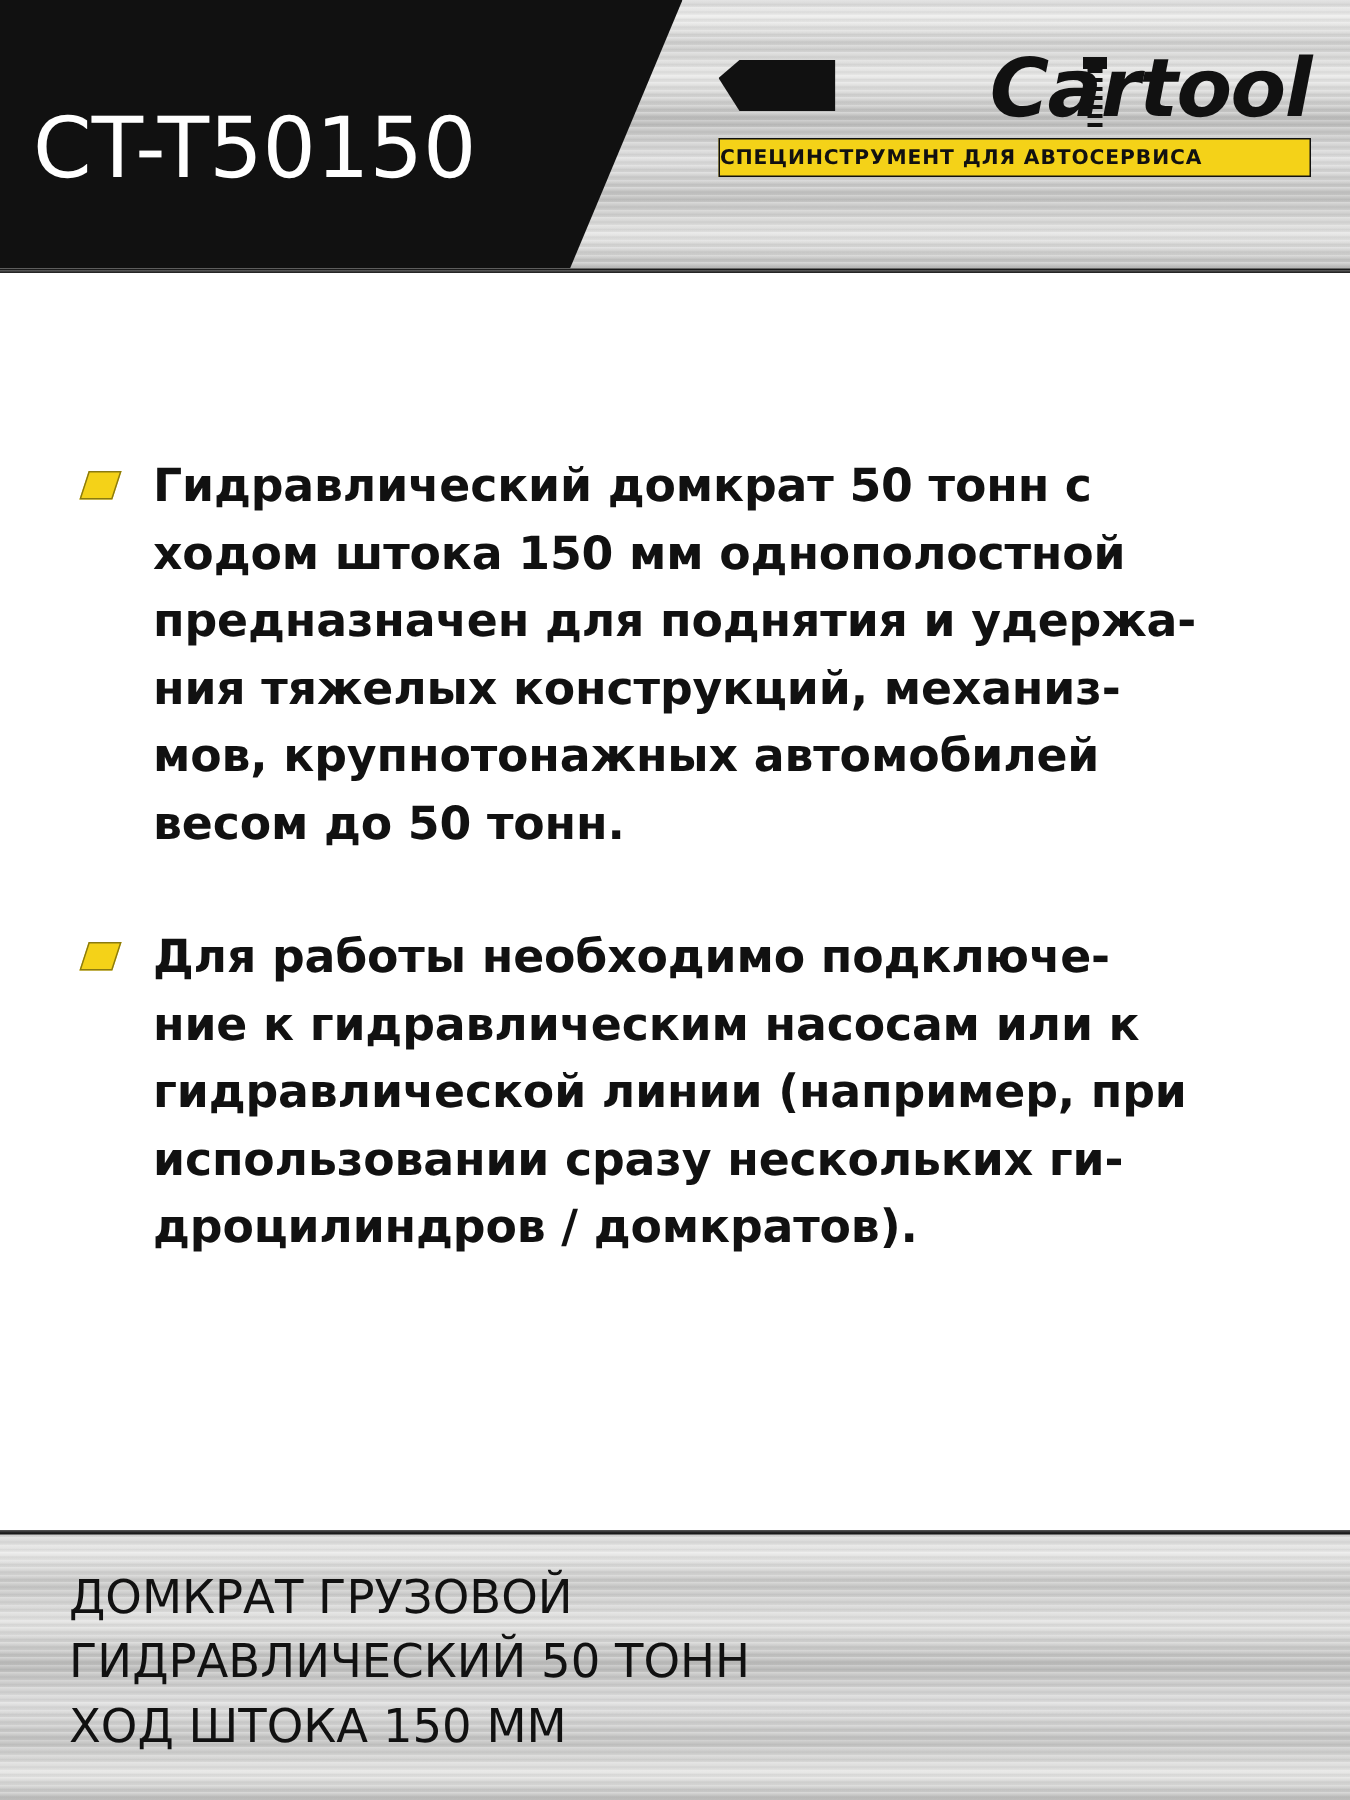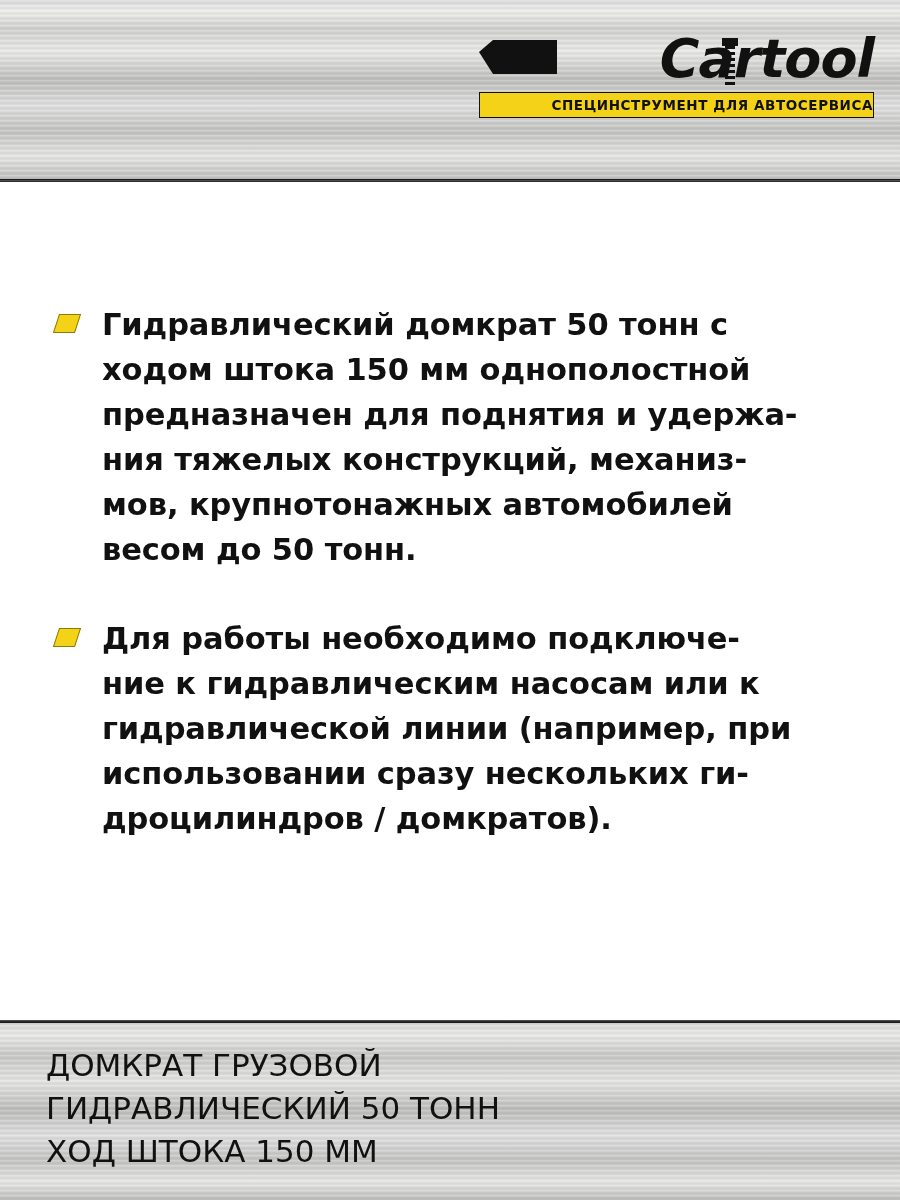--- a/index.html
+++ b/index.html
@@ -147,21 +147,21 @@
     top: 62px;
     width: 395px;
     height: 26px;
     background: #f4d218;
     border: 1px solid #111111;
     box-sizing: border-box;
     color: #111111;
     font-size: 13.5px;
     line-height: 24px;
     font-weight: bold;
-    text-align: right;
+    text-align: left;
     letter-spacing: 0.6px;
     white-space: nowrap;
   }
 
   
   .content {
     position: absolute;
     left: 0;
     top: 182px;
     width: 900px;
@@ -264,20 +264,23 @@
     <div class="logo-wrap">
       <div class="logo-bar"></div>
       <div class="logo-word">Cartool</div>
       <div class="logo-screw">
         <div class="head"></div>
         <div class="body"></div>
       </div>
       <div class="logo-sub">СПЕЦИНСТРУМЕНТ ДЛЯ АВТОСЕРВИСА</div>
     </div>
 
+    <div class="code-plate">
+      <div class="code-text">CT-T50150</div>
+    </div>
 
     <div class="header-bottom-line"></div>
   </div>
 
   <div class="content">
     <div class="bullets">
 
       <div class="bullet-item">
         <span class="bullet-marker"></span>
         <div class="bullet-text">Гидравлический  домкрат 50 тонн с

